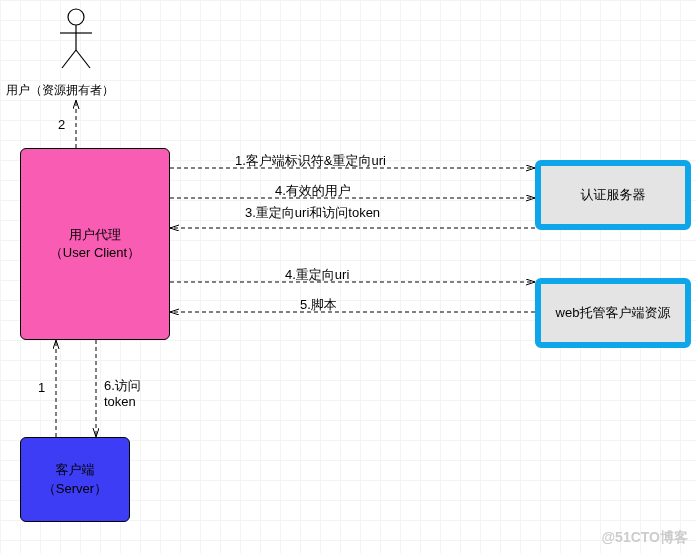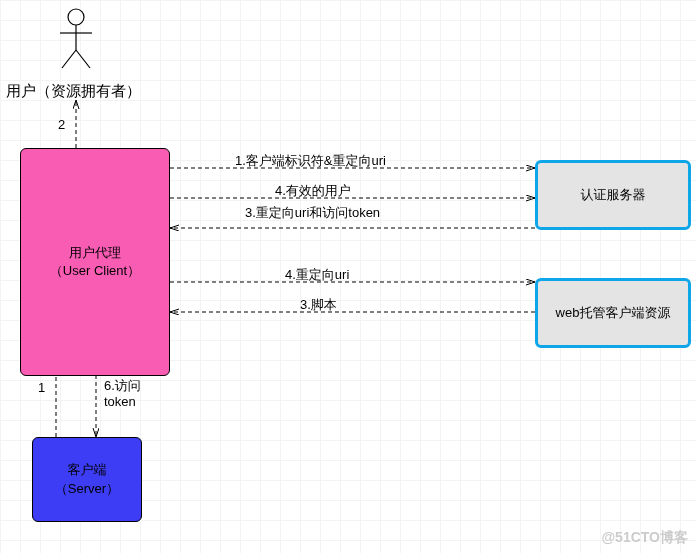--- a/index.html
+++ b/index.html
@@ -23,38 +23,37 @@
     flex-direction: column;
     align-items: center;
     justify-content: center;
     text-align: center;
     box-sizing: border-box;
     border-radius: 6px;
   }
   .actor-label {
     position: absolute;
     white-space: nowrap;
-    font-size: 15px;
+    font-size: 12px;
   }
   .user-agent {
     background: #f85cb3;
     border: 1px solid #000;
     color: #000;
     line-height: 1.4;
   }
   .client {
     background: #3d3df5;
     border: 1px solid #000;
     color: #000;
     line-height: 1.4;
-    margin-left: 12px;
   }
   .server {
     background: #e4e4e4;
-    border: 3px solid #0ea5e9;
+    border: 6px solid #0ea5e9;
     color: #000;
     line-height: 1.4;
     padding: 4px 6px;
   }
   .arrow-label {
     position: absolute;
     font-size: 13px;
     white-space: nowrap;
     background: transparent;
     text-align: center;
@@ -104,21 +103,21 @@
 
   <line x1="535" y1="228" x2="170" y2="228" stroke="#000" stroke-width="1" stroke-dasharray="4 3" marker-end="url(#ah)"></line>
 
   <line x1="170" y1="282" x2="535" y2="282" stroke="#000" stroke-width="1" stroke-dasharray="4 3" marker-end="url(#ah)"></line>
 
   <line x1="535" y1="312" x2="170" y2="312" stroke="#000" stroke-width="1" stroke-dasharray="4 3" marker-end="url(#ah)"></line>
 </svg>
 
 <div class="actor-label" style="left:6px; top:82px;">用户（资源拥有者）</div>
 
-<div class="node user-agent" style="left:20px; top:148px; width:150px; height:228px;">
+<div class="node user-agent" style="left:20px; top:148px; width:150px; height:192px;">
   <div>用户代理</div>
   <div>（User Client）</div>
 </div>
 
 <div class="node client" style="left:20px; top:437px; width:110px; height:85px;">
   <div>客户端</div>
   <div>（Server）</div>
 </div>
 
 <div class="node server" style="left:535px; top:160px; width:156px; height:70px;">
@@ -134,15 +133,15 @@
 
 <div class="arrow-label" style="left:104px; top:378px; line-height:1.2; text-align:left;">
   <div>6.访问</div>
   <div>token</div>
 </div>
 
 <div class="arrow-label" style="left:235px; top:152px;">1.客户端标识符&amp;重定向uri</div>
 <div class="arrow-label" style="left:275px; top:182px;">4.有效的用户</div>
 <div class="arrow-label" style="left:245px; top:204px;">3.重定向uri和访问token</div>
 <div class="arrow-label" style="left:285px; top:266px;">4.重定向uri</div>
-<div class="arrow-label" style="left:300px; top:296px;">3.脚本</div>
+<div class="arrow-label" style="left:300px; top:296px;">5.脚本</div>
 
 <div class="watermark">@51CTO博客</div>
 
 </body></html>

